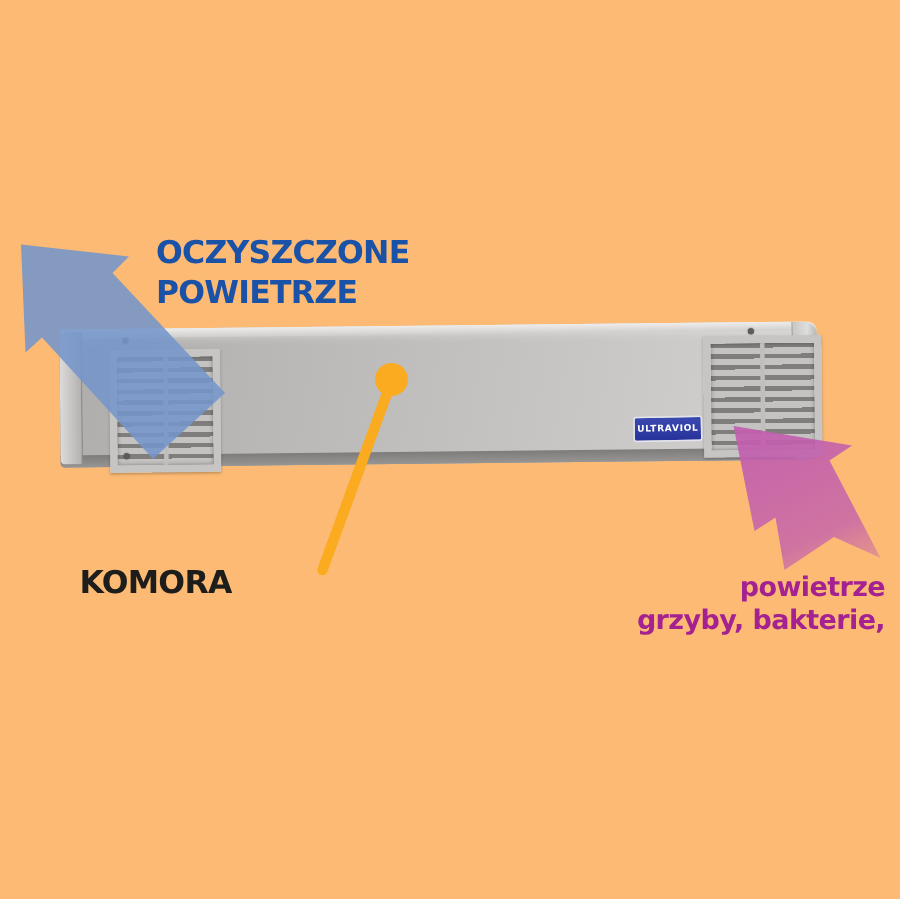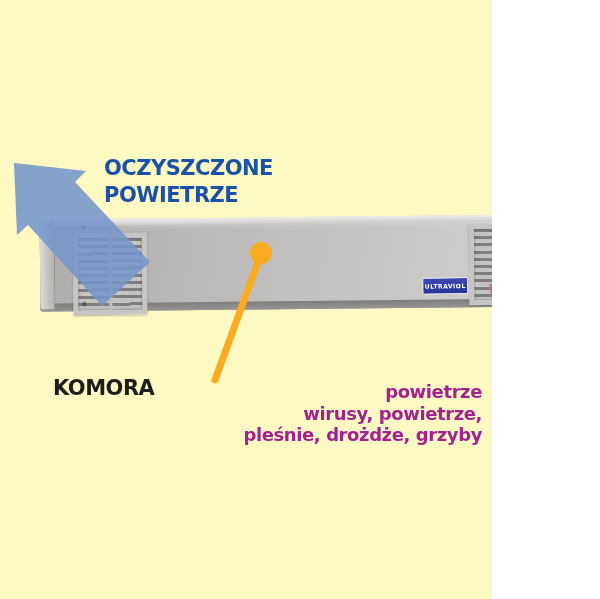--- a/index.html
+++ b/index.html
@@ -1,17 +1,17 @@
 <!DOCTYPE html>
 <html><head>
 <meta charset="utf-8">
 <style>
   html,body{margin:0;padding:0;background:#ffffff;}
   .stage{
-    position:relative;width:492px;height:599px;background:#fef9c3;
+    position:relative;width:600px;height:599px;background:#fdba74;
     overflow:hidden;font-family:"DejaVu Sans","Liberation Sans",sans-serif;
   }
   
   .device{
     position:absolute;left:40px;top:217px;width:505px;height:92px;
     transform:rotate(-0.6deg);
     background:linear-gradient(100deg,#aeadab 0%,#bfbebc 45%,#d3d2d0 100%);
     border-radius:3px 9px 9px 3px;
     box-shadow:inset 0 10px 8px -6px #e9e8e6, inset 0 -3px 3px #9a9997;
   }
@@ -112,17 +112,16 @@
     <div>OCZYSZCZONE</div>
     <div>POWIETRZE</div>
   </div>
 
   <div class="caption chamber-caption" style="color:#1d1d1b;">
     <div>KOMORA</div>
   </div>
 
   <div class="caption dirty-air-caption" style="color:#a32190;">
     <div>powietrze</div>
-    <div>wirusy, powietrze,</div>
-    <div>pleśnie, drożdże, grzyby</div>
+    <div>grzyby, bakterie,</div>
   </div>
 
 </div>
 
 </body></html>

